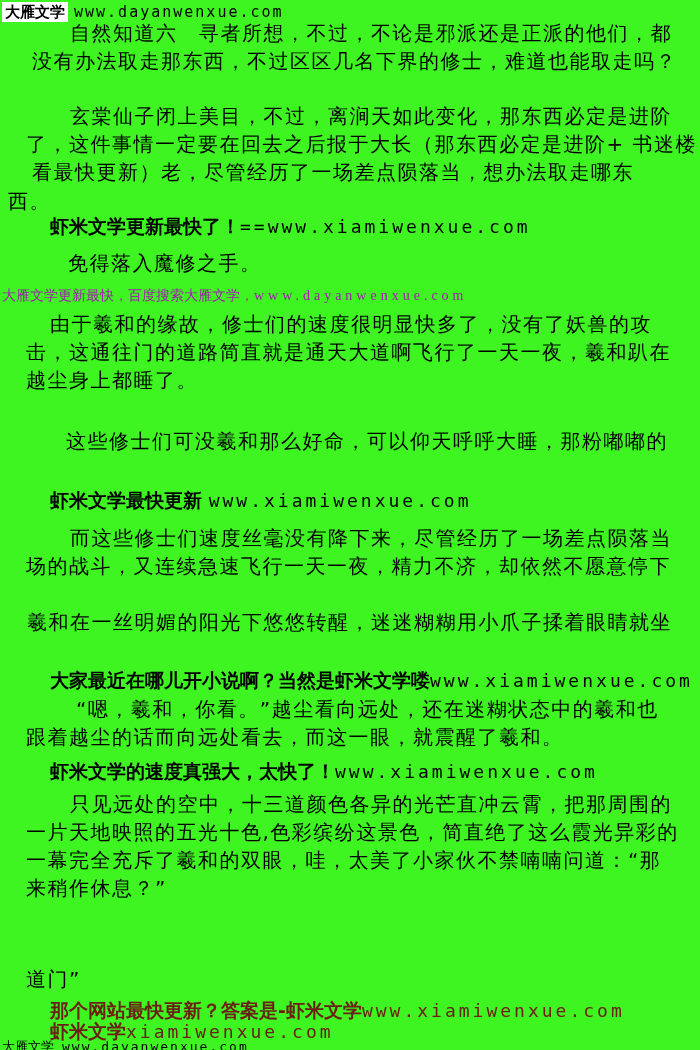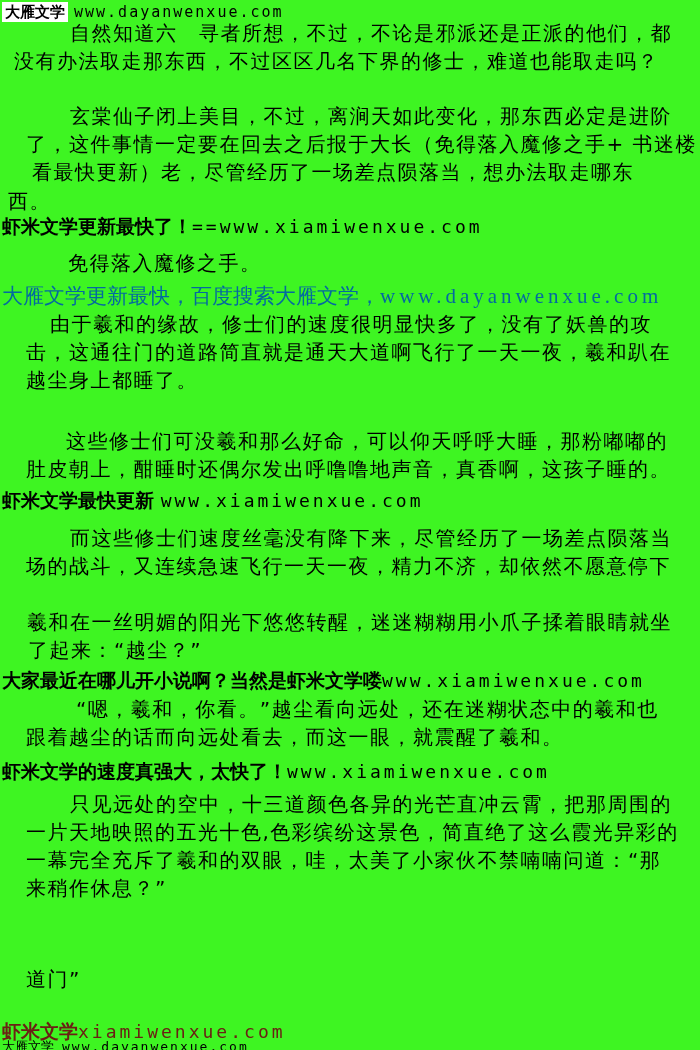--- a/index.html
+++ b/index.html
@@ -17,33 +17,34 @@
     font-size:20px;
     letter-spacing:1.5px;
     color:#000;
   }
   
   .wm{
     font-family:"DejaVu Sans",sans-serif;
     font-weight:bold;
     font-size:19px;
     color:#000;
+    margin-left:48px;
   }
   .wm .url{
     font-family:"DejaVu Sans Mono",monospace;
     font-weight:normal;
     font-size:18px;
     letter-spacing:3px;
   }
   
   .wm-serif{
     font-family:"Liberation Serif",serif;
     font-weight:normal;
-    font-size:21px;
-    color:#0369a1;
+    font-size:14px;
+    color:#a21caf;
   }
   .wm-serif .url{letter-spacing:4px;}
   
   .wm-red{color:#6B2014;}
   .wm-red .url{color:#6B2014;}
   
   .header{position:absolute;top:2px;left:2px;white-space:nowrap;}
   .site-badge{
     background:#FFFFFF;
     color:#000;
@@ -77,72 +78,73 @@
 </head>
 <body>
 
 <div class="page">
 
   <div class="header">
     <span class="site-badge">大雁文学</span><span class="site-url">www.dayanwenxue.com</span>
   </div>
 
   <div class="ln hw" style="top:20px;left:70px">自然知道六　寻者所想，不过，不论是邪派还是正派的他们，都</div>
-  <div class="ln hw" style="top:48px;left:14px">没有办法取走那东西，不过区区几名下界的修士，难道也能取走吗？</div>
+  <div class="ln hw" style="top:48px;left:32px">没有办法取走那东西，不过区区几名下界的修士，难道也能取走吗？</div>
 
   <div class="ln hw" style="top:103px;left:70px">玄棠仙子闭上美目，不过，离涧天如此变化，那东西必定是进阶</div>
-  <div class="ln hw" style="top:131px;left:26px">了，这件事情一定要在回去之后报于大长（免得落入魔修之手+ 书迷楼</div>
+  <div class="ln hw" style="top:131px;left:26px">了，这件事情一定要在回去之后报于大长（那东西必定是进阶+ 书迷楼</div>
   <div class="ln hw" style="top:159px;left:32px">看最快更新）老，尽管经历了一场差点陨落当，想办法取走哪东</div>
   <div class="ln hw" style="top:188px;left:8px">西。</div>
 
   <div class="ln wm" style="top:213px;left:2px">
     <span>虾米文学更新最快了！</span><span class="url">==www.xiamiwenxue.com</span>
   </div>
 
   <div class="ln hw" style="top:250px;left:68px">免得落入魔修之手。</div>
 
   <div class="ln wm-serif" style="top:283px;left:2px">
     <span>大雁文学更新最快，百度搜索大雁文学，</span><span class="url">www.dayanwenxue.com</span>
   </div>
 
   <div class="ln hw" style="top:311px;left:50px">由于羲和的缘故，修士们的速度很明显快多了，没有了妖兽的攻</div>
   <div class="ln hw" style="top:339px;left:26px">击，这通往门的道路简直就是通天大道啊飞行了一天一夜，羲和趴在</div>
   <div class="ln hw" style="top:367px;left:26px">越尘身上都睡了。</div>
 
 
   <div class="ln hw" style="top:428px;left:66px">这些修士们可没羲和那么好命，可以仰天呼呼大睡，那粉嘟嘟的</div>
-  <div class="ln hw" style="top:456px;left:26px">肚皮朝上，酣睡时还偶尔发出呼噜噜地声音，真香啊，这孩子睡的。</div>
 
   <div class="ln wm" style="top:487px;left:2px">
     <span>虾米文学最快更新 </span><span class="url">www.xiamiwenxue.com</span>
   </div>
 
   <div class="ln hw" style="top:525px;left:70px">而这些修士们速度丝毫没有降下来，尽管经历了一场差点陨落当</div>
   <div class="ln hw" style="top:553px;left:26px">场的战斗，又连续急速飞行一天一夜，精力不济，却依然不愿意停下</div>
   <div class="ln hw" style="top:609px;left:27px">羲和在一丝明媚的阳光下悠悠转醒，迷迷糊糊用小爪子揉着眼睛就坐</div>
-  <div class="ln hw" style="top:637px;left:28px">了起来：“越尘？”</div>
 
   <div class="ln wm" style="top:667px;left:2px">
     <span>大家最近在哪儿开小说啊？当然是虾米文学喽</span><span class="url">www.xiamiwenxue.com</span>
   </div>
 
   <div class="ln hw" style="top:696px;left:76px">“嗯，羲和，你看。”越尘看向远处，还在迷糊状态中的羲和也</div>
   <div class="ln hw" style="top:724px;left:26px">跟着越尘的话而向远处看去，而这一眼，就震醒了羲和。</div>
 
   <div class="ln wm" style="top:758px;left:2px">
     <span>虾米文学的速度真强大，太快了！</span><span class="url">www.xiamiwenxue.com</span>
   </div>
 
   <div class="ln hw" style="top:791px;left:70px">只见远处的空中，十三道颜色各异的光芒直冲云霄，把那周围的</div>
   <div class="ln hw" style="top:819px;left:26px">一片天地映照的五光十色,色彩缤纷这景色，简直绝了这么霞光异彩的</div>
   <div class="ln hw" style="top:847px;left:26px">一幕完全充斥了羲和的双眼，哇，太美了小家伙不禁喃喃问道：“那</div>
   <div class="ln hw" style="top:875px;left:26px">来稍作休息？”</div>
 
   <div class="ln hw" style="top:966px;left:26px">道门”</div>
 
+  <div class="ln wm wm-red" style="top:997px;left:2px">
+    <span>那个网站最快更新？答案是-虾米文学</span><span class="url">www.xiamiwenxue.com</span>
+  </div>
 
   <div class="ln wm wm-red" style="top:1018px;left:2px">
     <span>虾米文学</span><span class="url">xiamiwenxue.com</span>
   </div>
 
   <div class="footer">
     <span class="f-site">大雁文学</span><span class="f-url">www.dayanwenxue.com</span>
   </div>
 
 </div>

